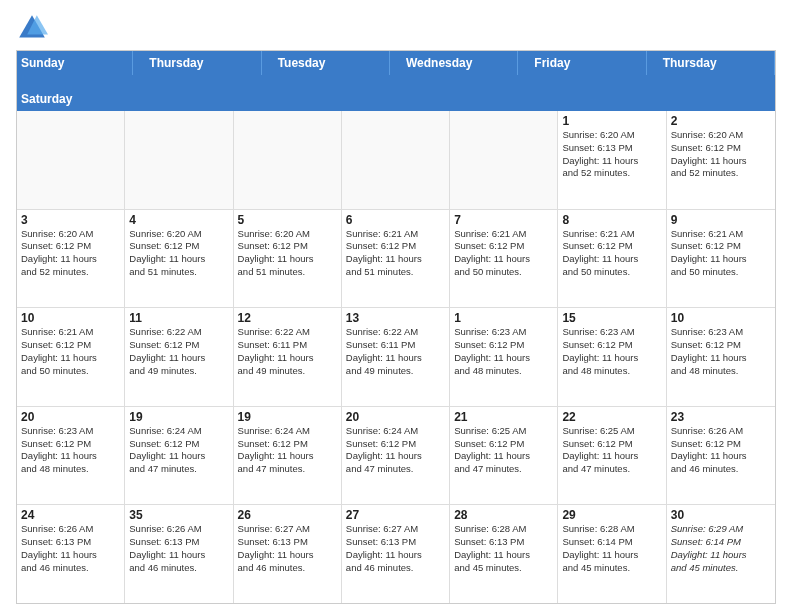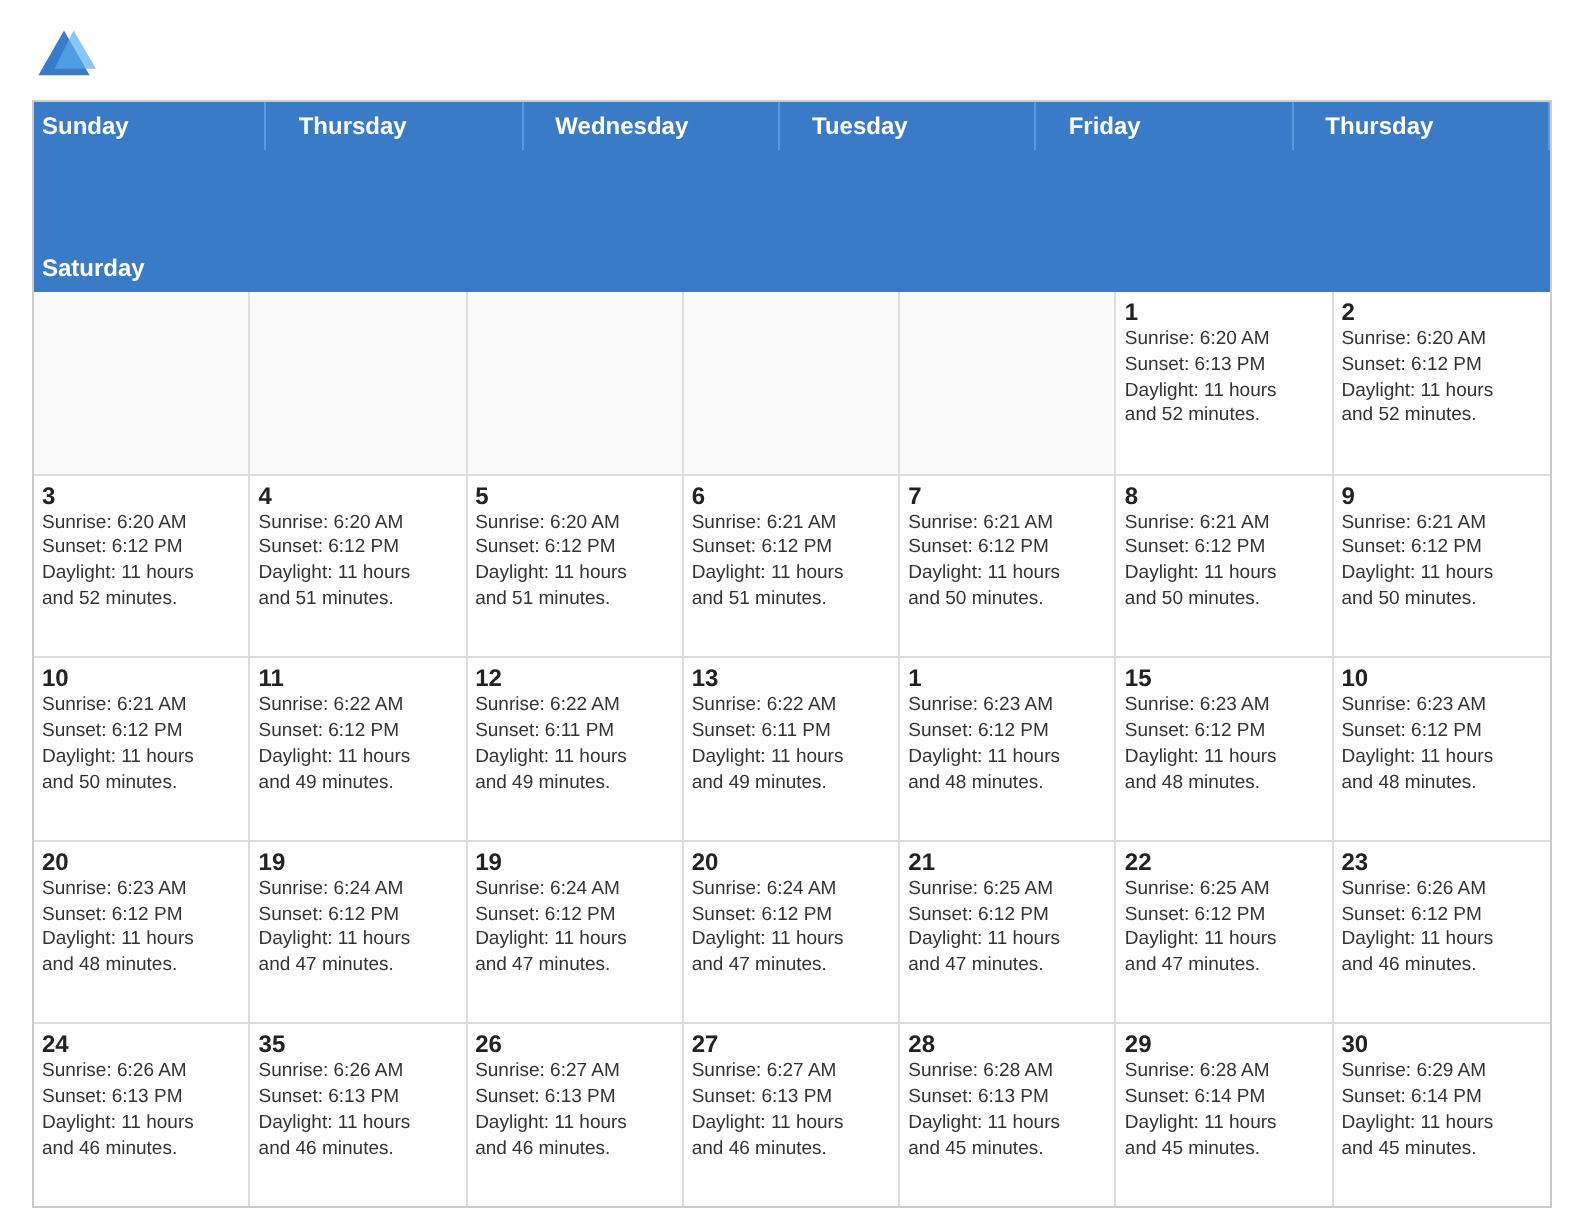--- a/index.html
+++ b/index.html
@@ -73,21 +73,21 @@
       gap: 12px;
     }
     .cal-header-cell {
       padding: 5px 4px;
       color: #fff;
       font-size: 12px;
       font-weight: bold;
       text-align: left;
       border-right: 1px solid #5a9be0;
     }
-    .cal-header-cell:last-child { border-right: none; margin-top: 35px; }
+    .cal-header-cell:last-child { border-right: none; }
     .cal-body {
       flex: 1;
       display: flex;
       flex-direction: column;
     }
     .cal-week {
       flex: 1;
       display: grid;
       grid-template-columns: repeat(7, 1fr);
       border-top: 1px solid #ddd;
@@ -132,22 +132,22 @@
     <div class="title-block">
       <div class="title-month"></div>
       <div class="title-location"></div>
     </div>
   </div>
 
   <div class="calendar">
     <div class="cal-header-row" id="cal-headers">
         <div class="cal-header-cell">Sunday</div>
         <div class="cal-header-cell">Thursday</div>
+        <div class="cal-header-cell">Tuesday</div>
         <div class="cal-header-cell">Wednesday</div>
-        <div class="cal-header-cell">Tuesday</div>
         <div class="cal-header-cell">Friday</div>
         <div class="cal-header-cell">Thursday</div>
         <div class="cal-header-cell">Saturday</div>
       </div>
     <div class="cal-body" id="cal-body">
         <div class="cal-week">
           <div class="cal-cell empty"></div>
           <div class="cal-cell empty"></div>
           <div class="cal-cell empty"></div>
           <div class="cal-cell empty"></div>
@@ -358,21 +358,21 @@
           </div>
           <div class="cal-cell">
             <div class="cell-day">29</div>
             <div class="cell-info" style="white-space: pre-line;">Sunrise: 6:28 AM
 Sunset: 6:14 PM
 Daylight: 11 hours
 and 45 minutes.</div>
           </div>
           <div class="cal-cell">
             <div class="cell-day">30</div>
-            <div class="cell-info" style="white-space: pre-line;">Sunrise: 6:29 AM
+            <div class="cell-info" style="white-space: pre-line; font-style: italic;">Sunrise: 6:29 AM
 Sunset: 6:14 PM
 Daylight: 11 hours
 and 45 minutes.</div>
           </div>
         </div>
       </div>
   </div>
 </div>
 
 </body></html>

